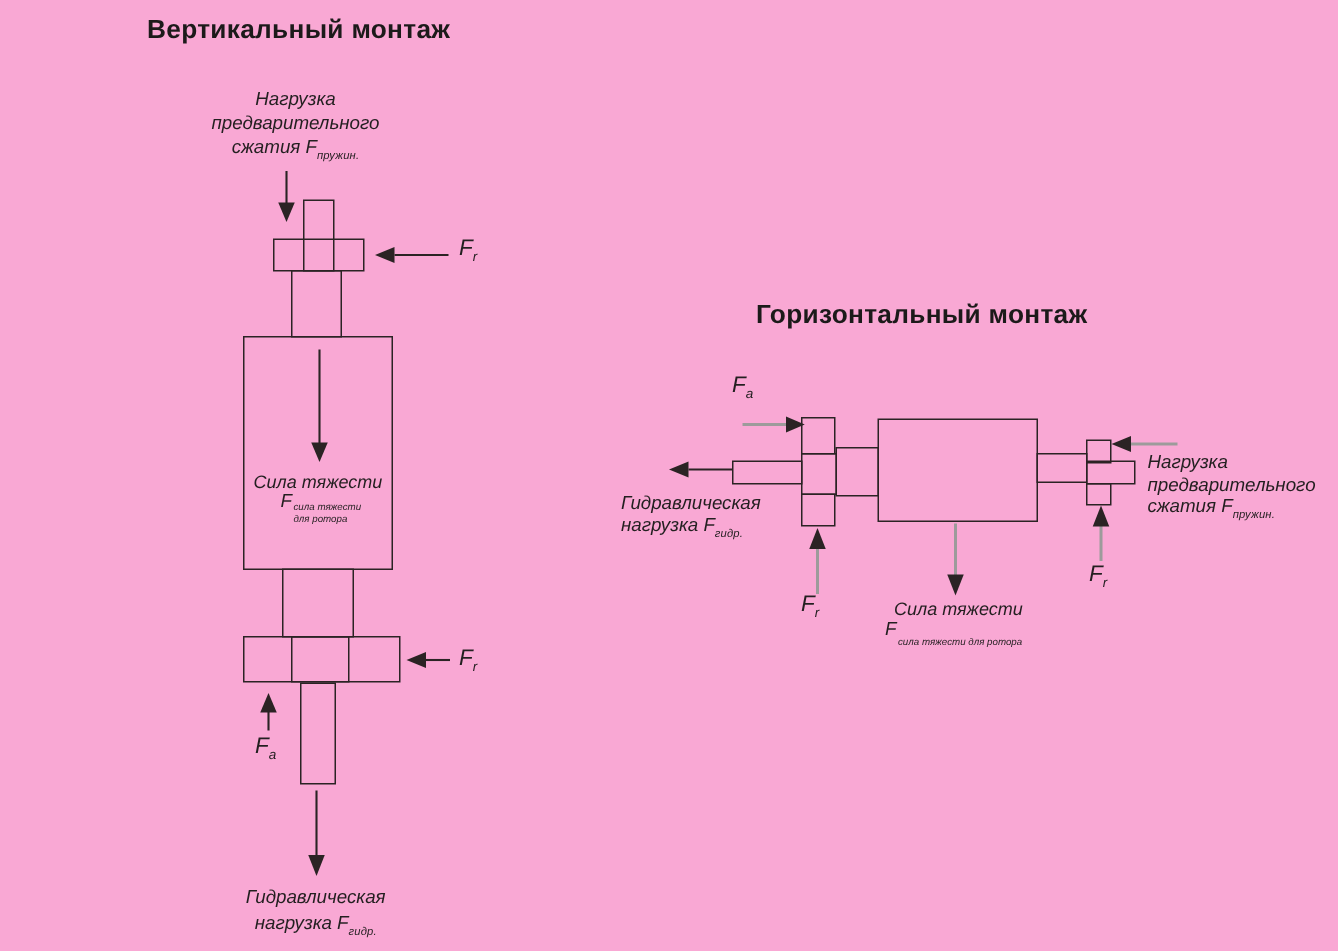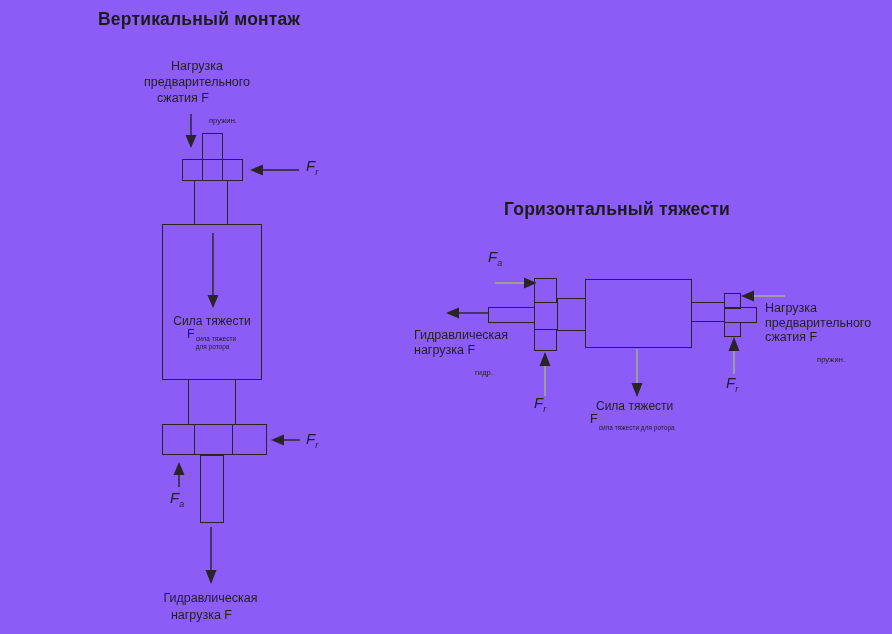--- a/index.html
+++ b/index.html
@@ -4,21 +4,21 @@
 <style>
   :root{
     --line:#2b2324;
     --text:#231f20;
     --gray:#9d9b9b;
   }
   html,body{margin:0;padding:0;background:#ffffff;}
   #stage{
     position:relative;
     width:892px;height:634px;
-    background:#8b5cf6;
+    background:#f9a8d4;
     font-family:"Liberation Sans", sans-serif;
     color:var(--text);
     overflow:hidden;
   }
   .rect{
     position:absolute;
     border:1.5px solid var(--line);
     box-sizing:border-box;
     background:transparent;
   }
@@ -33,26 +33,27 @@
     color:#1c1a1a;
     letter-spacing:.2px;
     white-space:nowrap;
   }
   .lbl{
     position:absolute;
     font-size:12.5px;
     line-height:16px;
     color:var(--text);
     white-space:nowrap;
+    font-style:italic;
   }
   .lbl.center{text-align:center;}
   .sub{
     font-size:7.5px;
     position:relative;
-    top:21px;
+    top:4px;
     letter-spacing:.1px;
   }
   .flabel{
     position:absolute;
     font-size:15px;
     color:var(--text);
     white-space:nowrap;
     font-style:italic;
   }
   .flabel .sub{font-size:9px;top:4px;}
@@ -104,21 +105,21 @@
 
   <div class="flabel" style="left:306px;top:157px;"><span>F</span><span class="sub">r</span></div>
   <div class="flabel" style="left:306px;top:430px;"><span>F</span><span class="sub">r</span></div>
   <div class="flabel" style="left:170px;top:489px;"><span>F</span><span class="sub">a</span></div>
 
   <div class="lbl center" style="left:133px;top:590px;width:155px;line-height:17px;">
     <div>Гидравлическая</div>
     <div><span>нагрузка F</span><span class="sub">гидр.</span></div>
   </div>
 
-  <div class="title" style="left:504px;top:199px;">Горизонтальный тяжести</div>
+  <div class="title" style="left:504px;top:199px;">Горизонтальный монтаж</div>
 
   <div class="rect" style="left:534px;top:278px;width:23px;height:25px;"></div>
   <div class="rect" style="left:534px;top:302px;width:24px;height:28px;"></div>
   <div class="rect" style="left:534px;top:329px;width:23px;height:22px;"></div>
   <div class="rect" style="left:488px;top:307px;width:47px;height:16px;"></div>
   <div class="rect" style="left:557px;top:298px;width:29px;height:33px;"></div>
   <div class="rect" style="left:585px;top:279px;width:107px;height:69px;"></div>
   <div class="rect" style="left:691px;top:302px;width:34px;height:20px;"></div>
   <div class="rect" style="left:724px;top:293px;width:17px;height:16px;"></div>
   <div class="rect" style="left:724px;top:307px;width:33px;height:16px;"></div>

